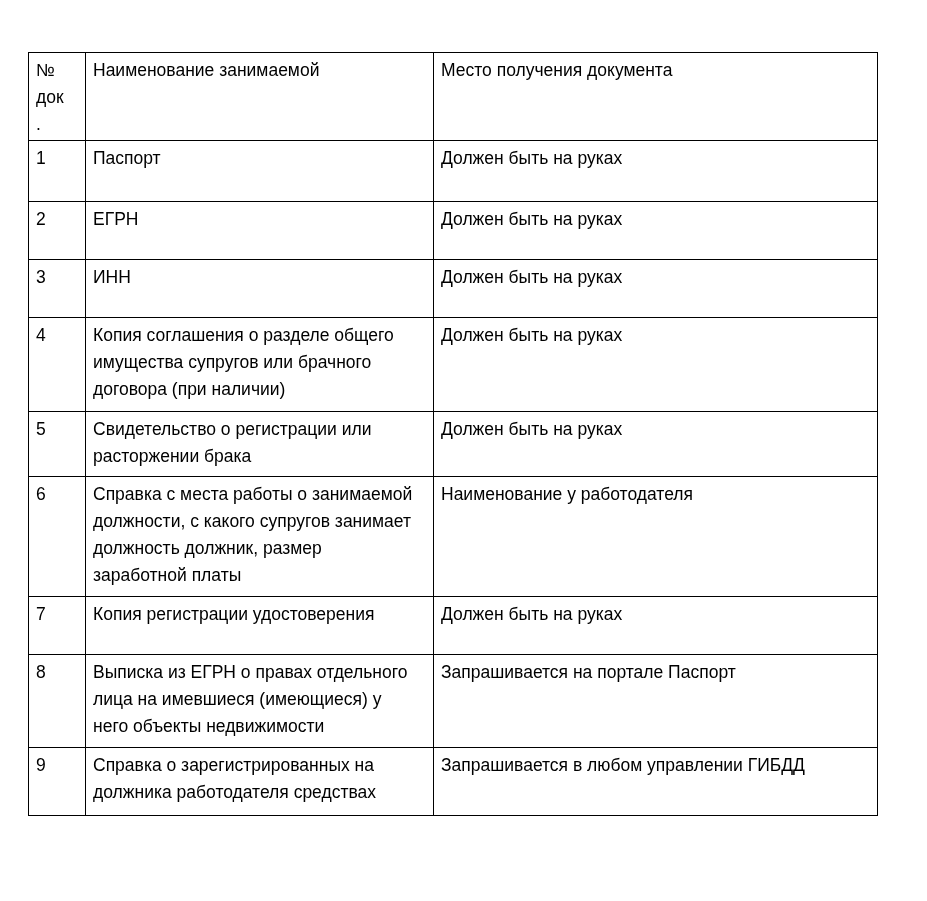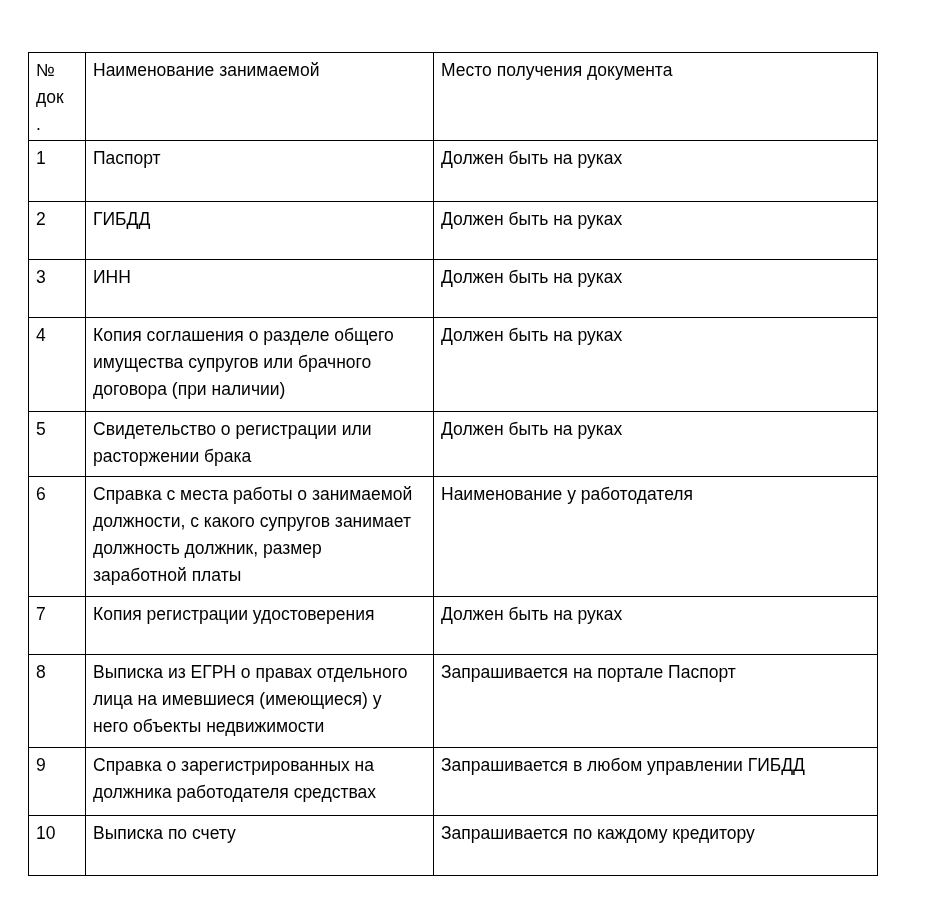--- a/index.html
+++ b/index.html
@@ -72,21 +72,21 @@
       </tr>
     </thead>
     <tbody id="table-body">
         <tr>
           <td>1</td>
           <td>Паспорт</td>
           <td>Должен быть на руках</td>
         </tr>
         <tr>
           <td>2</td>
-          <td>ГИБДД</td>
+          <td>ЕГРН</td>
           <td>Должен быть на руках</td>
         </tr>
         <tr>
           <td>3</td>
           <td>ИНН</td>
           <td>Должен быть на руках</td>
         </tr>
         <tr>
           <td>4</td>
           <td>Копия соглашения о разделе общего имущества супругов или брачного договора (при наличии)</td>
@@ -110,20 +110,15 @@
         <tr>
           <td>8</td>
           <td>Выписка из ЕГРН о правах отдельного лица на имевшиеся (имеющиеся) у него объекты недвижимости</td>
           <td>Запрашивается на портале Паспорт</td>
         </tr>
         <tr>
           <td>9</td>
           <td>Справка о зарегистрированных на должника работодателя средствах</td>
           <td>Запрашивается в любом управлении ГИБДД</td>
         </tr>
-        <tr>
-          <td>10</td>
-          <td>Выписка по счету</td>
-          <td>Запрашивается по каждому кредитору</td>
-        </tr>
       </tbody>
   </table>
 </div>
 
 </body></html>

